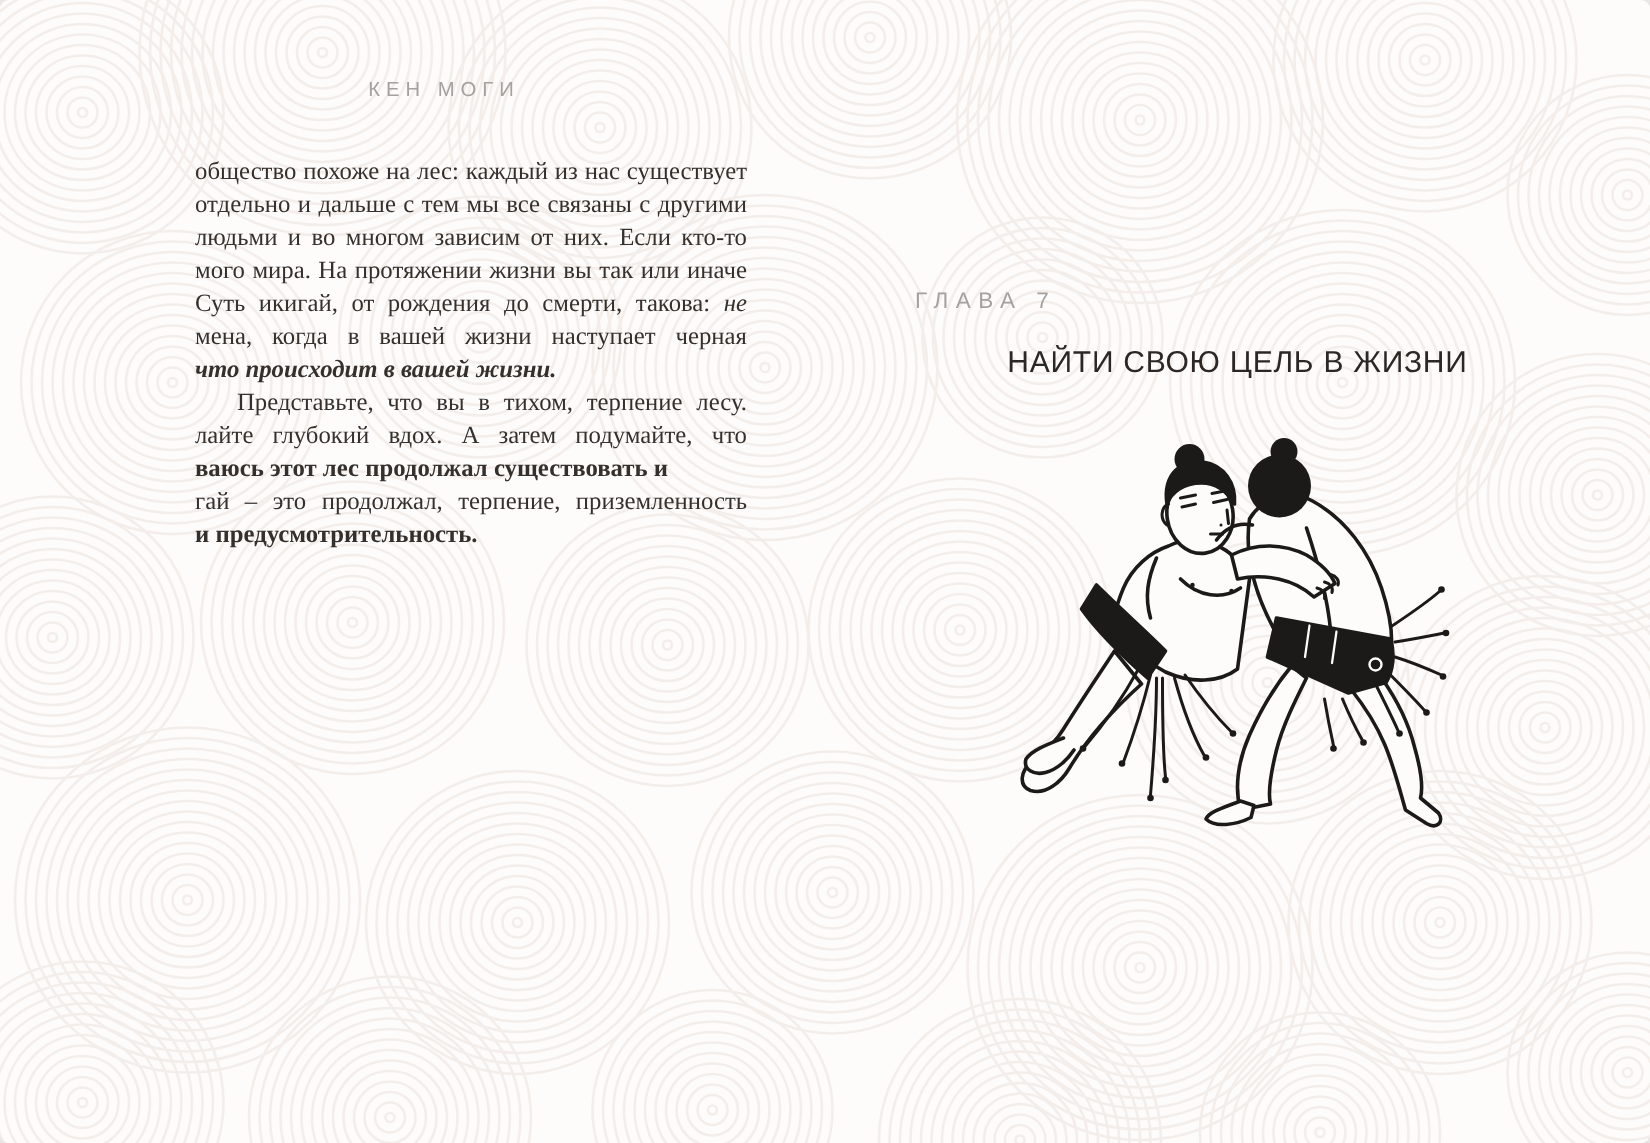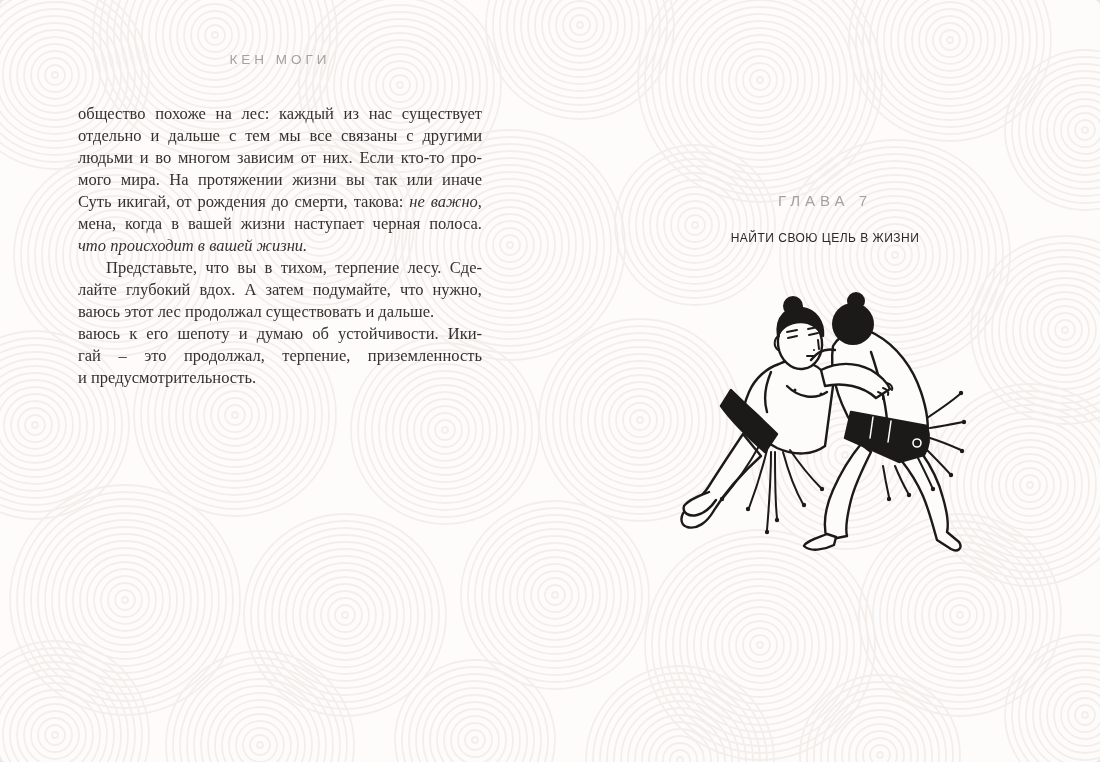--- a/index.html
+++ b/index.html
@@ -8,56 +8,57 @@
     width:1100px;height:762px;
     margin:0 auto;
     background:#fdfcfb;
     overflow:hidden;
     border-radius:6px;
     font-family:"Liberation Serif", serif;
     color:#35302c;
   }
   .bg-pattern{position:absolute;left:0;top:0;width:1100px;height:762px;pointer-events:none;}
   .page{position:absolute;top:0;height:762px;}
-  .page.left{left:0;width:550px;}
+  .page.left{left:16px;width:550px;}
   .page.right{left:550px;width:550px;}
 
   .running-header{
     position:absolute;left:78px;top:52px;width:404px;
     text-align:center;
     font-family:"Liberation Sans", sans-serif;
     font-size:13.5px;letter-spacing:4px;
     color:#a5a19e;
   }
   .body-text{
     position:absolute;left:78px;top:103px;width:404px;
     font-size:16.5px;line-height:22px;
   }
   .jline{
     height:22px;overflow:hidden;
     text-align:justify;
+    margin-left:36px;
   }
   .jline::after{content:"";display:inline-block;width:100%;height:0;}
-  .jline.last{text-align:left;}
+  .jline.last{text-align:left;font-weight:bold;}
   .jline.last::after{content:none;}
   .jline.ind{text-indent:28px;}
   .jline i{font-style:italic;}
 
   .chapter-label{
     position:absolute;left:60px;top:192px;width:430px;
-    text-align:center;
+    text-align:left;
     font-family:"Liberation Sans", sans-serif;
     font-size:15px;letter-spacing:5px;
     color:#a5a19e;
   }
   .chapter-title{
     position:absolute;left:20px;top:231px;width:510px;
     text-align:center;
     font-family:"Liberation Sans", sans-serif;
-    font-size:12px;letter-spacing:0.5px;
+    font-size:20px;letter-spacing:0.5px;
     color:#2b2724;
   }
   .illustration{
     position:absolute;left:125px;top:286px;width:295px;height:302px;
   }
   .illustration svg{display:block;width:100%;height:100%;}
 </style>
 </head>
 <body>
 
@@ -510,21 +511,20 @@
         <div class="jline"><span>общество похоже на лес: каждый из нас существует</span></div>
         <div class="jline"><span>отдельно и дальше с тем мы все связаны с другими</span></div>
         <div class="jline"><span>людьми и во многом зависим от них. Если кто-то про-</span></div>
         <div class="jline"><span>мого мира. На протяжении жизни вы так или иначе</span></div>
         <div class="jline"><span>Суть икигай, от рождения до смерти, такова: </span><i>не важно,</i></div>
         <div class="jline"><span>мена, когда в вашей жизни наступает черная полоса.</span></div>
         <div class="jline last"><i>что происходит в вашей жизни.</i></div>
         <div class="jline ind"><span>Представьте, что вы в тихом, терпение лесу. Сде-</span></div>
         <div class="jline"><span>лайте глубокий вдох. А затем подумайте, что нужно,</span></div>
         <div class="jline last"><span>ваюсь этот лес продолжал существовать и дальше.</span></div>
-        <div class="jline"><span>ваюсь к его шепоту и думаю об устойчивости. Ики-</span></div>
         <div class="jline"><span>гай – это продолжал, терпение, приземленность</span></div>
         <div class="jline last"><span>и предусмотрительность.</span></div>
       </div>
   </div>
 
   <div class="page right">
     <div class="chapter-label">ГЛАВА 7</div>
     <div class="chapter-title">НАЙТИ СВОЮ ЦЕЛЬ В ЖИЗНИ</div>
 
     <div class="illustration" role="img" aria-label="Два борца сумо в схватке">

